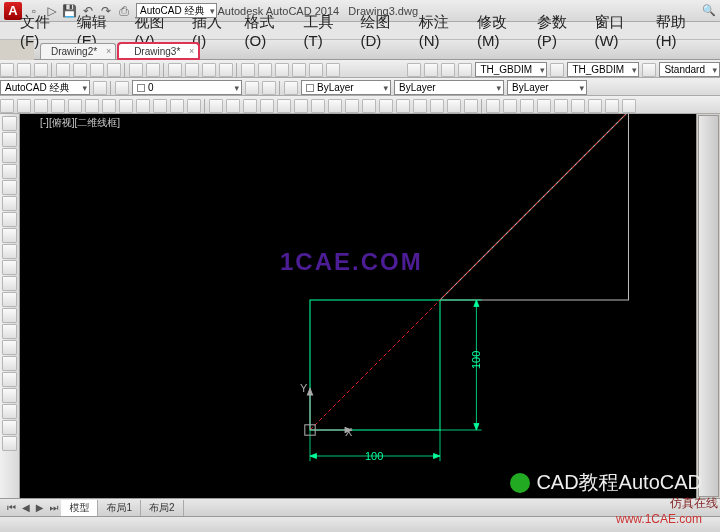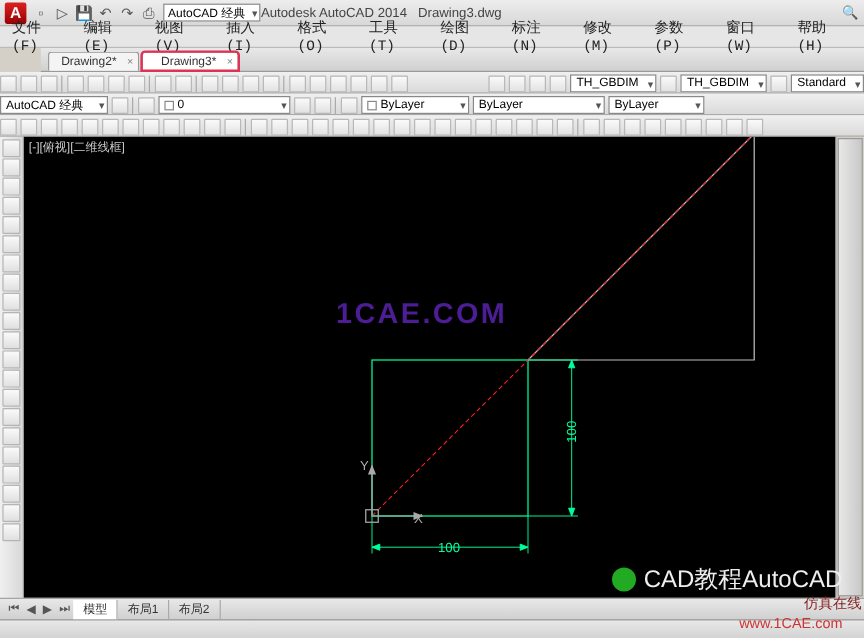--- a/index.html
+++ b/index.html
@@ -9,21 +9,21 @@
 .title-bar { height: 22px; background: linear-gradient(#ededed,#d8d8d8); display: flex; align-items: center; padding: 0 4px; border-bottom: 1px solid #aaa; }
 .autocad-a { width: 18px; height: 18px; background: linear-gradient(#d22,#900); color: #fff; font-weight: bold; display: flex; align-items: center; justify-content: center; border-radius: 2px; font-size: 13px; margin-right: 4px; }
 .qat { display: flex; gap: 2px; align-items: center; }
 .qat .ico { width: 16px; height: 16px; display: flex; align-items: center; justify-content: center; font-size: 12px; color: #555; }
 .workspace-sel { background: #fff; border: 1px solid #888; font-size: 10px; padding: 0 12px 0 3px; margin-left: 4px; height: 15px; display: flex; align-items: center; position: relative; }
 .workspace-sel::after { content: "▾"; position: absolute; right: 2px; font-size: 9px; color: #555; }
 .title-center { flex: 1; text-align: left; font-size: 11px; color: #444; }
 .title-right { display: flex; gap: 4px; }
 
 
-.menu-bar { height: 18px; background: #e6e6e6; display: flex; align-items: center; padding: 0 4px; gap: 2px; border-bottom: 1px solid #bbb; font-size: 12px; font-family: Liberation Mono, monospace; }
+.menu-bar { height: 18px; background: #e6e6e6; display: flex; align-items: center; padding: 0 14px; gap: 2px; border-bottom: 1px solid #bbb; font-size: 15px; }
 .menu-item { padding: 0 6px; color: #222; }
 
 
 .doc-tabs { height: 20px; background: linear-gradient(#e8e8e8,#d0d0d0); display: flex; align-items: flex-end; padding-left: 6px; border-bottom: 1px solid #999; margin-left: 34px; }
 .doc-tab { padding: 2px 18px 2px 10px; background: #f4f4f4; border: 1px solid #999; border-bottom: none; border-radius: 3px 3px 0 0; font-size: 10px; color: #333; margin-right: 2px; position: relative; }
 .doc-tab.active { background: #fff; padding-left: 15px; }
 .doc-tab.highlight { outline: 2px solid #d35; outline-offset: -1px; }
 .doc-tab .x { position: absolute; right: 4px; top: 2px; font-size: 9px; color: #888; }
 
 
@@ -31,21 +31,21 @@
 .tool-row .tb { width: 14px; height: 14px; border: 1px solid #b8b8b8; background: linear-gradient(#fafafa,#e2e2e2); border-radius: 1px; }
 .tool-row .sep { width: 2px; height: 14px; border-left: 1px solid #aaa; }
 .combo { background: #fff; border: 1px solid #888; font-size: 10px; padding: 0 14px 0 4px; height: 15px; display: flex; align-items: center; position: relative; min-width: 60px; }
 .combo::after { content: "▾"; position: absolute; right: 2px; font-size: 9px; color: #555; }
 
 
 .main-area { display: flex; height: 384px; }
 .left-toolbar { width: 20px; background: linear-gradient(90deg,#f0f0f0,#d8d8d8); display: flex; flex-direction: column; gap: 1px; padding: 2px; border-right: 1px solid #999; }
 .left-toolbar .tb { width: 15px; height: 15px; border: 1px solid #b5b5b5; background: linear-gradient(#fafafa,#e0e0e0); border-radius: 1px; }
 .viewport { flex: 1; background: #000; position: relative; overflow: hidden; }
-.vp-label { position: absolute; top: 2px; left: 4px; color: #ccc; font-size: 10px; }
+.vp-label { position: absolute; top: 2px; left: 20px; color: #ccc; font-size: 10px; }
 .right-bars { width: 24px; background: #d4d0c8; border-left: 1px solid #999; display:flex; flex-direction:column; }
 .right-bars .scrollbar { flex:1; background: linear-gradient(90deg,#e8e8e8,#c8c8c8); border:1px solid #999; margin:1px; }
 
 
 .viewport svg { position: absolute; top: 0; left: 0; }
 
 
 .wm1 { position: absolute; top: 248px; left: 280px; color: #4c1d95; font-size: 24px; font-weight: bold; letter-spacing: 2px; font-family: Arial; }
 .wm-logo { position: absolute; right: 18px; bottom: 36px; color: #eee; font-size: 20px; display: flex; align-items: center; gap: 6px; }
 .wm-logo .bubble { width: 20px; height: 20px; border-radius: 50%; background: #2a2; display: inline-block; }

